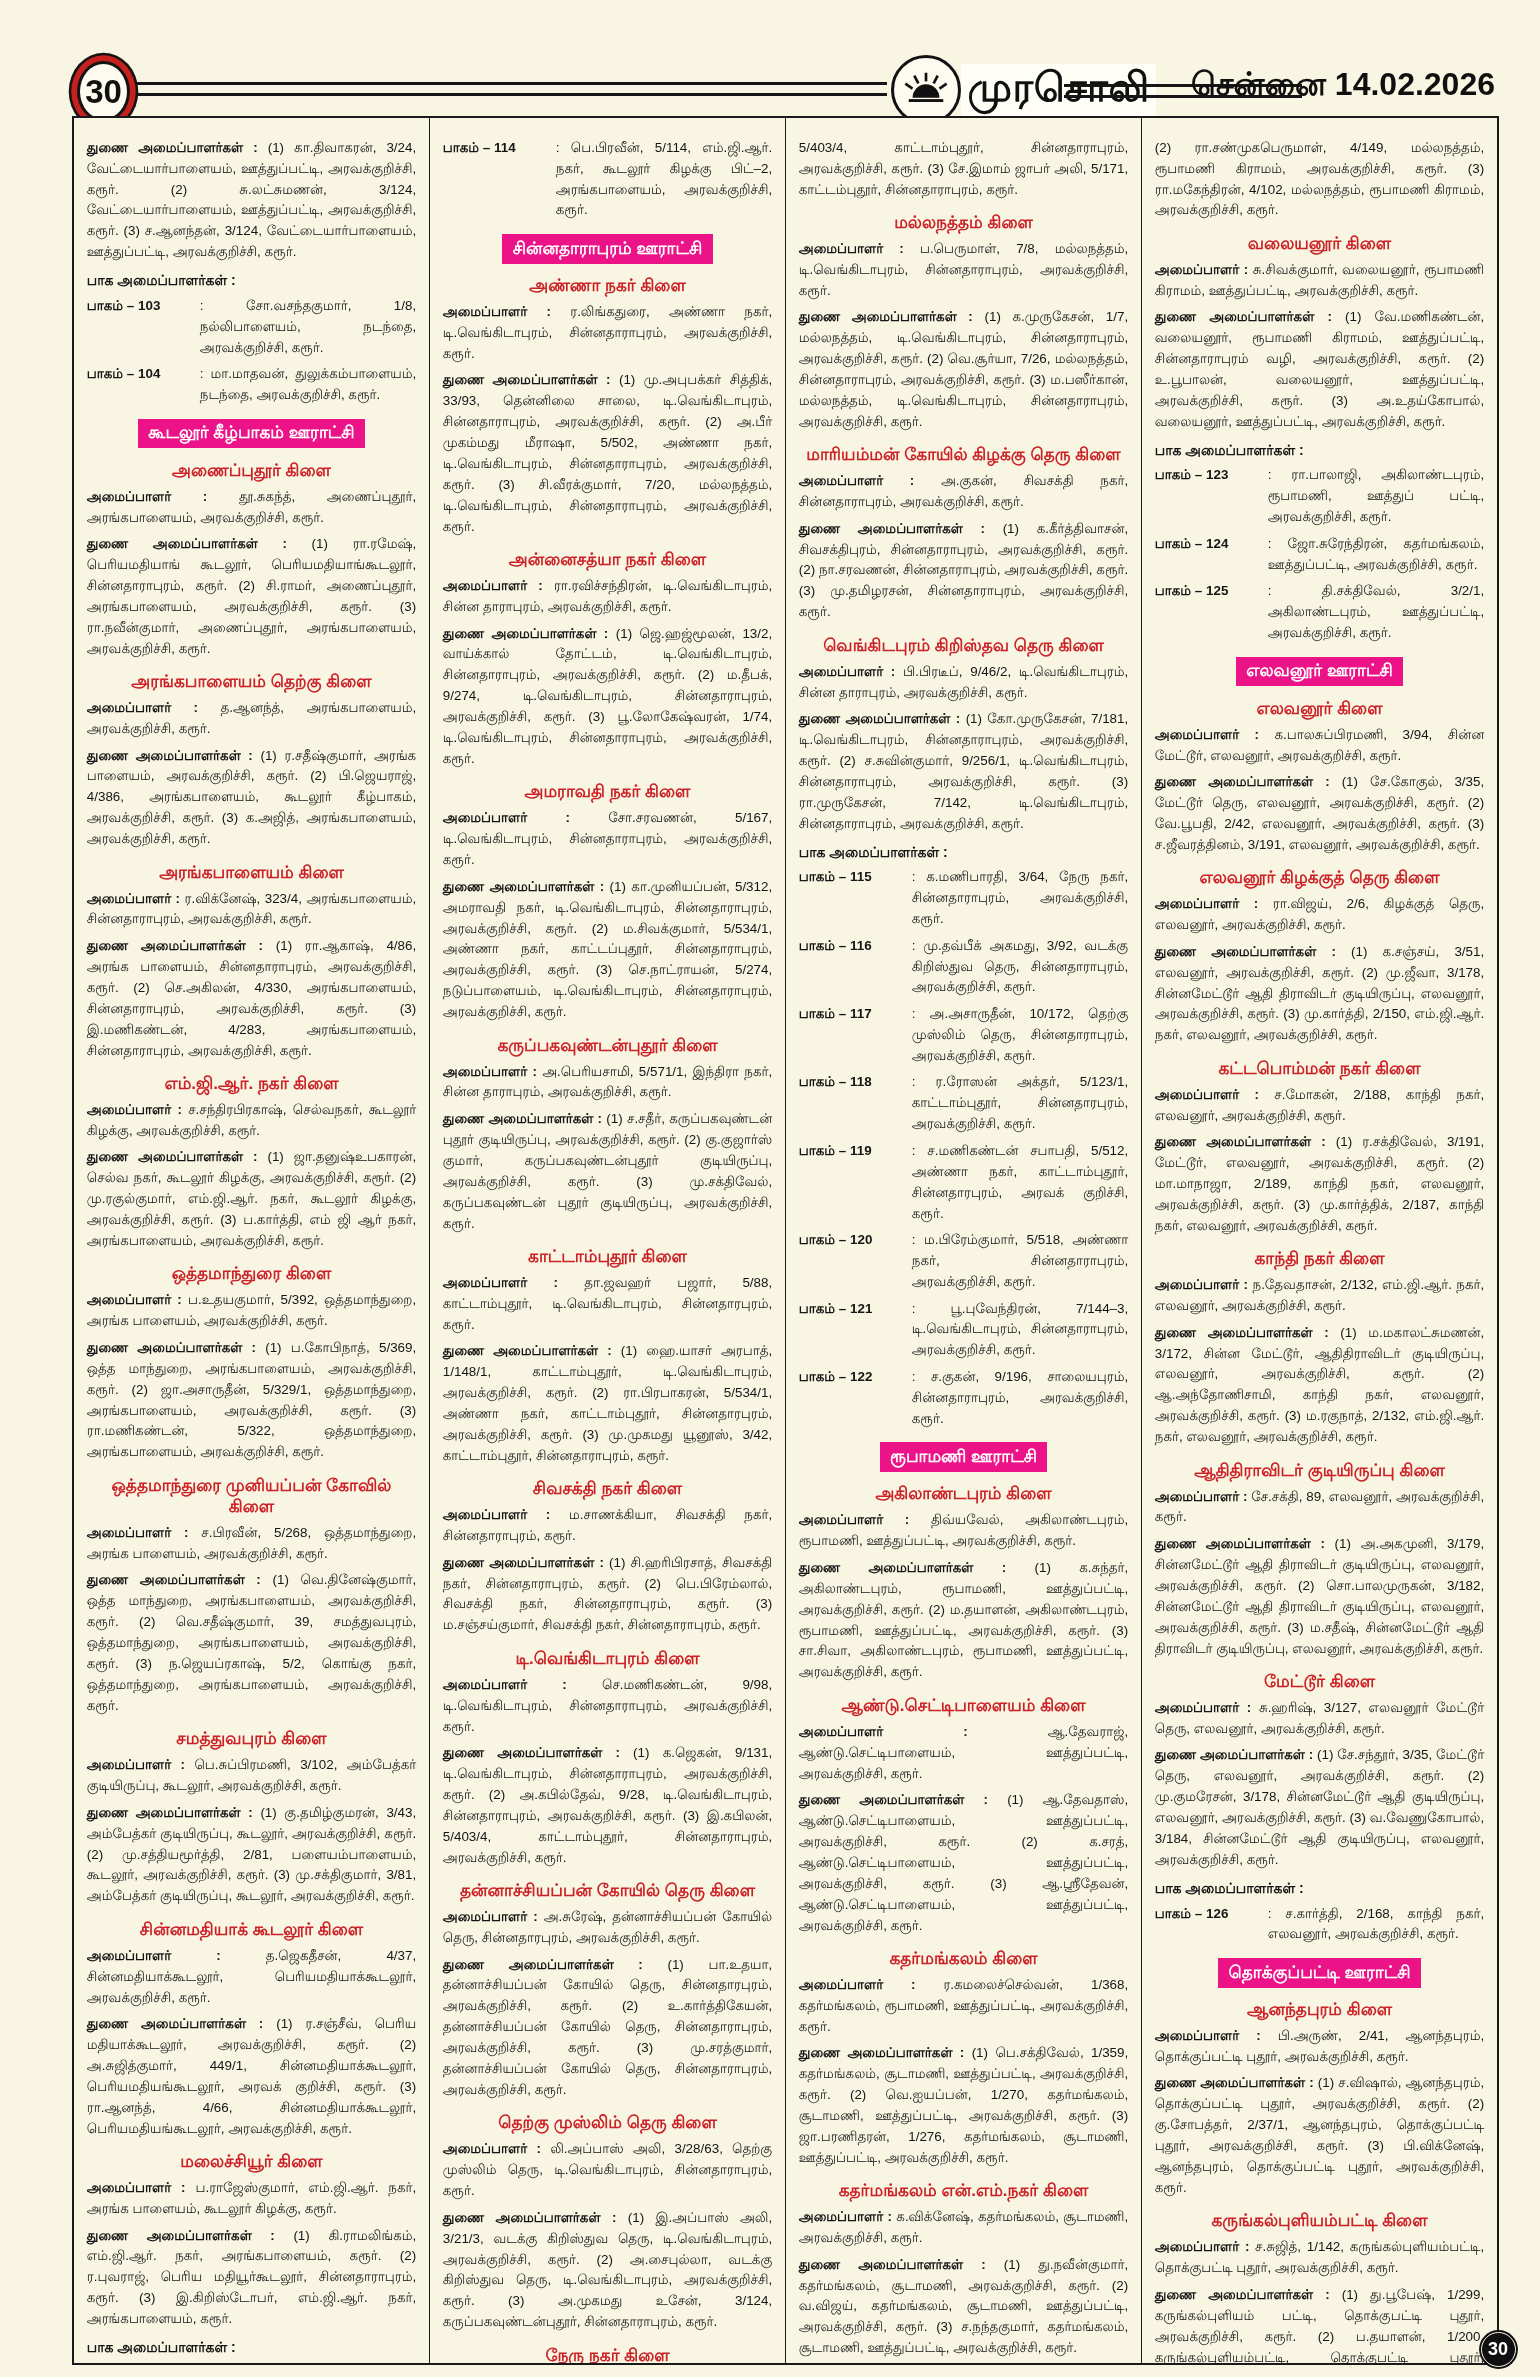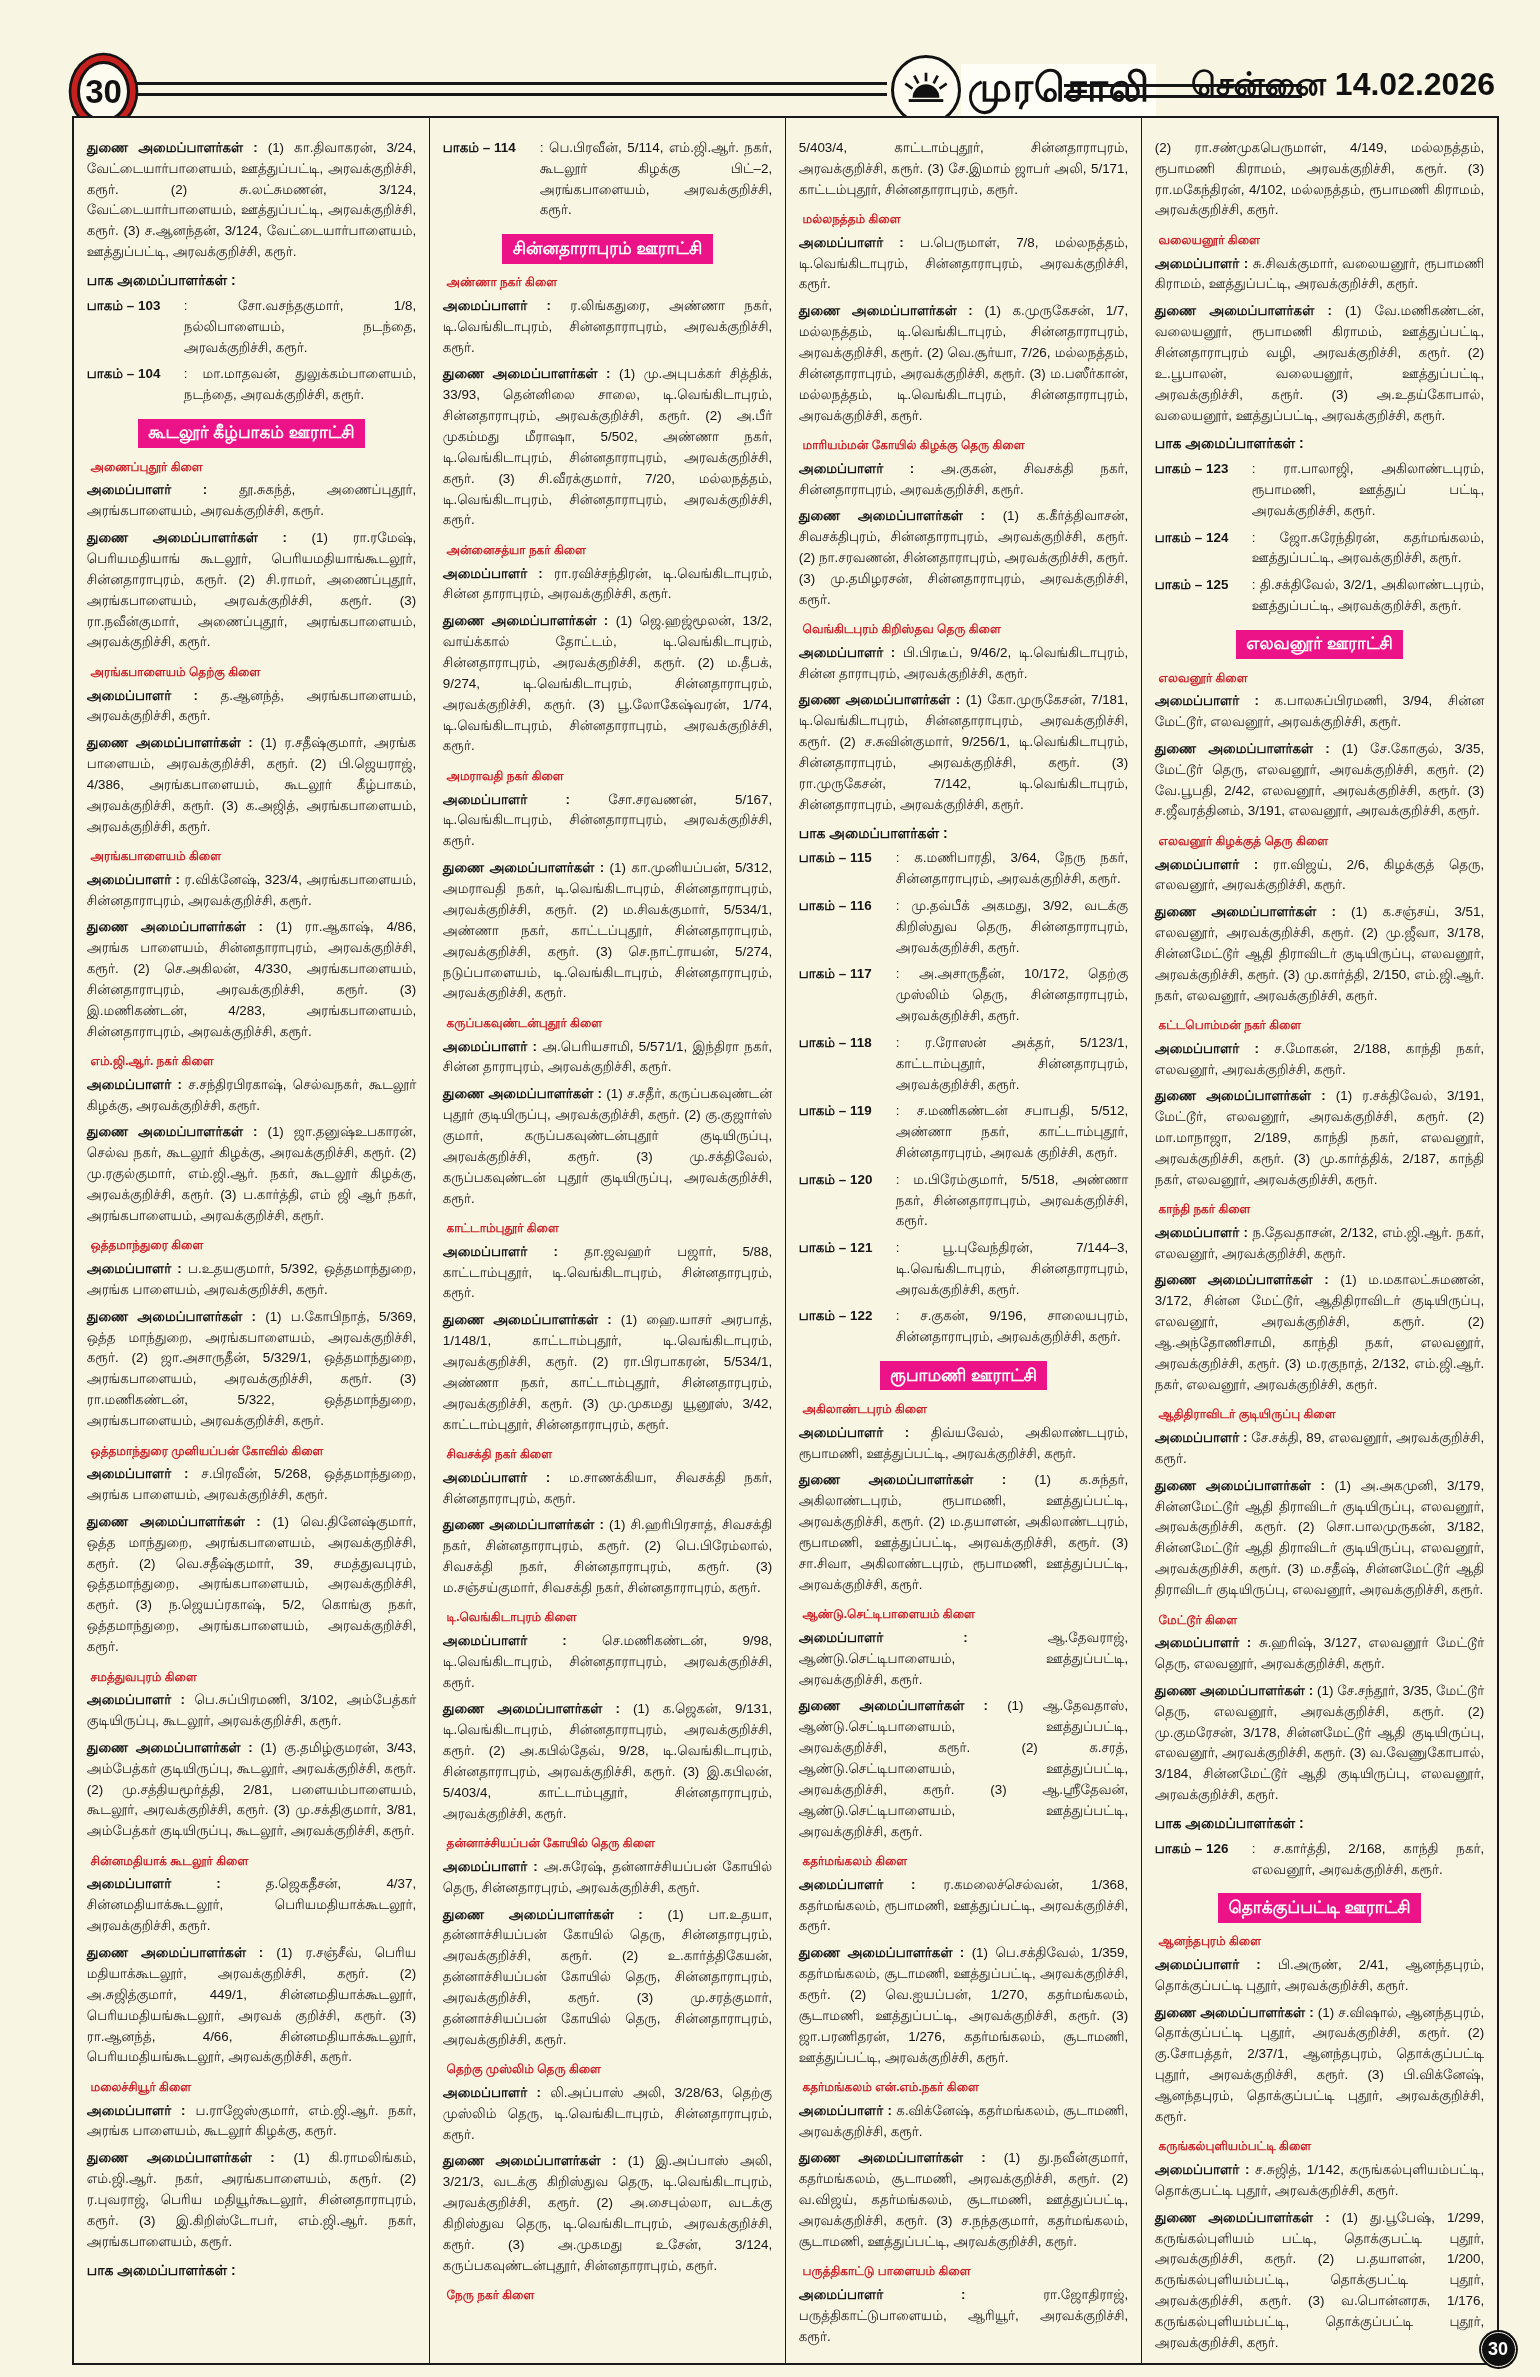--- a/index.html
+++ b/index.html
@@ -34,27 +34,27 @@
   .frame{
     position:absolute;left:72px;top:116px;width:1427px;height:2249px;
     border:2.6px solid #1a1a1a;background:#f8f5e3;
     display:flex;flex-direction:row;box-sizing:border-box;
   }
   .col{flex:1 1 0;padding:14px 12.8px 10.2px 12.8px;border-right:1.9px solid #1a1a1a;overflow:hidden;box-sizing:border-box;}
   .col:last-child{border-right:none;}
   
   .para{font-size:13.4px;line-height:1.56;text-align:justify;margin:5.7px 0;word-break:break-word;}
   .para strong{font-weight:bold;}
-  .branch{color:#cc2127;font-weight:bold;font-size:12px;line-height:1.25;text-align:left;margin:11.5px 3.8px 5.1px;}
+  .branch{color:#cc2127;font-weight:bold;font-size:17px;line-height:1.25;text-align:center;margin:11.5px 3.8px 5.1px;}
   .ward{
     background:#ec1287;color:#ffffff;font-weight:bold;font-size:17px;line-height:1.2;
     text-align:center;margin:12.8px auto 6.4px;padding:4.5px 10.2px;width:fit-content;max-width:95%;
   }
   .label{font-weight:bold;font-size:14px;text-align:left;margin:9px 0 5.1px;}
-  .part{display:flex;font-size:13.4px;line-height:1.56;margin:5.7px 0;}
+  .part{display:flex;font-size:13.4px;line-height:1.56;margin:5.7px 0;gap:16px;}
   .part .plabel{flex:0 0 97px;font-weight:bold;white-space:nowrap;}
   .part .ptext{flex:1;text-align:justify;word-break:break-word;}
   
   .footer-badge{
     position:absolute;right:25.5px;bottom:10.2px;width:33px;height:33px;border-radius:50%;
     background:#101010;color:#fff;font-size:18px;font-weight:bold;
     display:flex;align-items:center;justify-content:center;
     border:1.9px solid #f8f5e3;box-shadow:0 0 0 1.9px #101010;
   }
 </style>

